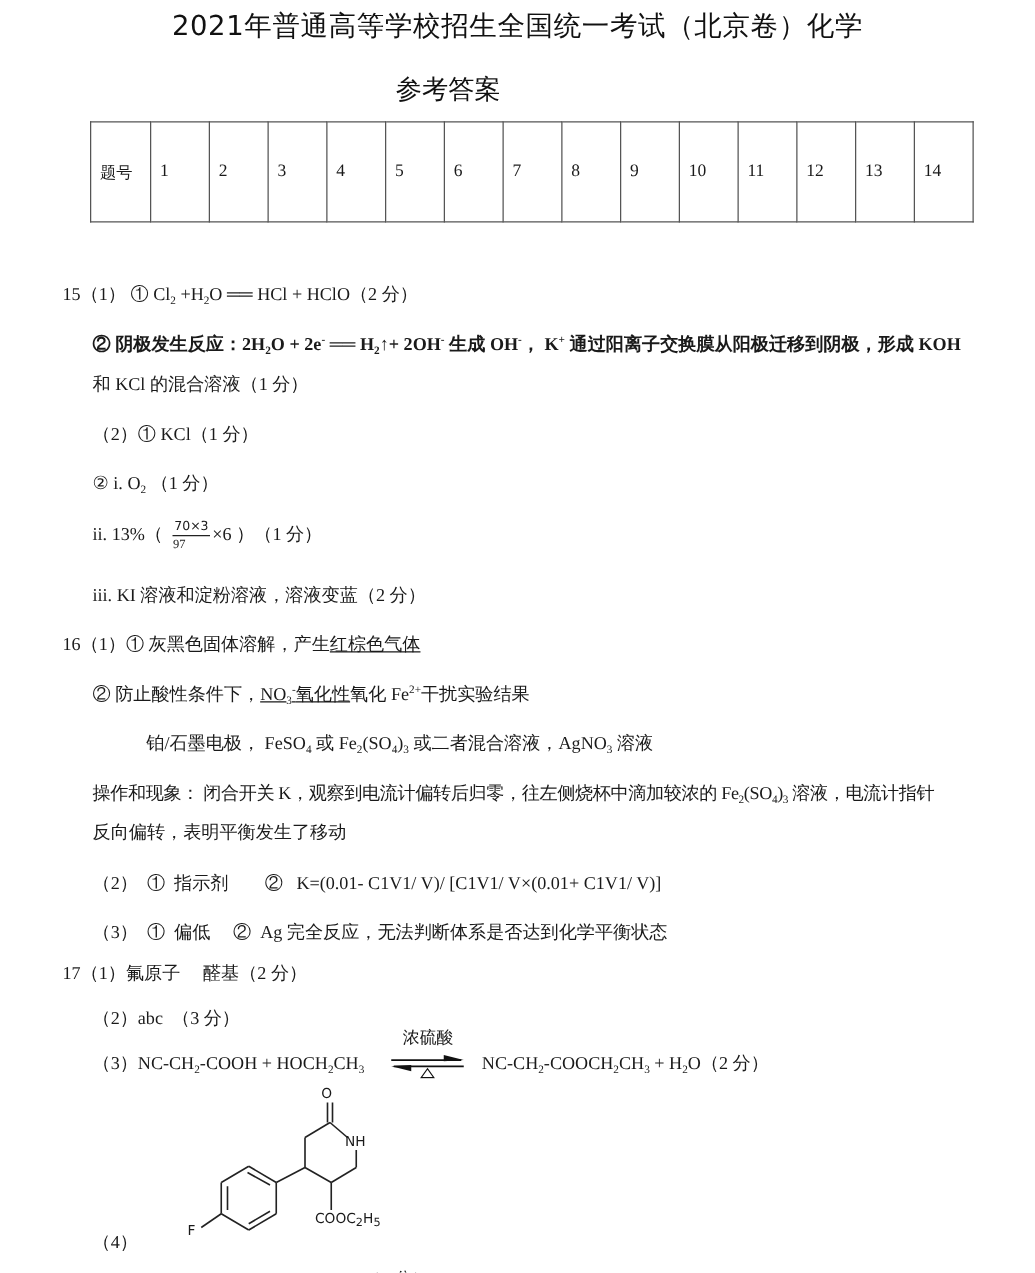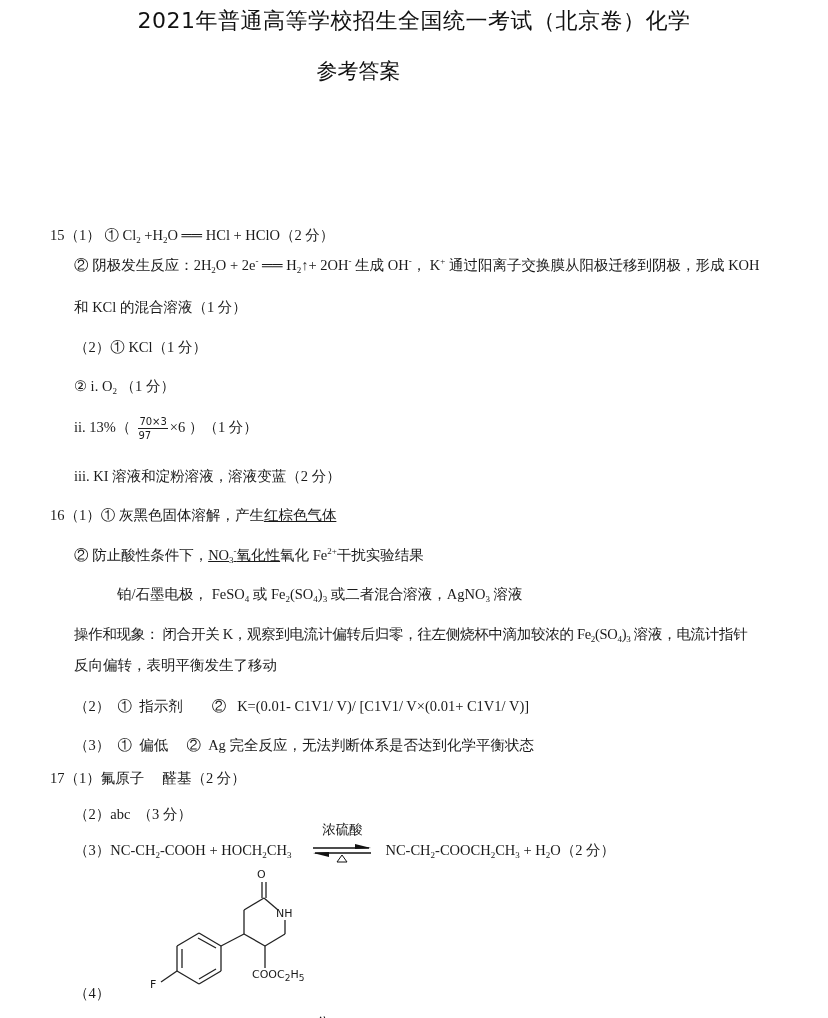--- a/index.html
+++ b/index.html
@@ -27,45 +27,62 @@
     text-align: left;
   }
   table.ans td.head { width: 40px; font-family: "DejaVu Sans", sans-serif; font-size: 13px; padding-left: 7px; }
   .line { position: absolute; font-size: 14.5px; white-space: nowrap; color: #1a1a1a; }
   sub, sup { font-size: 9px; line-height: 0; }
   sub { vertical-align: -3px; }
   sup { vertical-align: 6px; }
   .u { text-decoration: underline; }
   .frac { display: inline-block; vertical-align: middle; text-align: left; font-family: "DejaVu Sans", sans-serif; font-size: 10px; margin: 0 2px 0 8px; }
   .frac .num { display: block; border-bottom: 1px solid #222; padding: 0 1px 1px; }
-  .frac .den { display: block; padding-top: 1px; }
+  .frac .den { display: block; padding-top: 1px; font-family: Liberation Serif, serif; }
   .eqarrow { display: inline-block; position: relative; width: 62px; height: 22px; vertical-align: middle; margin: 0 12px 0 20px; }
   .eqarrow .cond { position: absolute; top: -20px; left: 0; width: 62px; text-align: center; font-size: 13.5px; }
   .eqarrow svg { position: absolute; left: 0; top: 0; }
   .molecule { position: absolute; left: 110px; top: 868px; }
   .mol-label { position: absolute; font-family: "DejaVu Sans", sans-serif; font-size: 11px; }
 </style>
 </head>
 <body>
 
 <div class="title">2021年普通高等学校招生全国统一考试（北京卷）化学</div>
 <div class="subtitle">参考答案</div>
 
 <table class="ans">
   <tbody>
+      <tr>
+    <td class="head">题号</td>
+    <td>1</td>
+    <td>2</td>
+    <td>3</td>
+    <td>4</td>
+    <td>5</td>
+    <td>6</td>
+    <td>7</td>
+    <td>8</td>
+    <td>9</td>
+    <td>10</td>
+    <td>11</td>
+    <td>12</td>
+    <td>13</td>
+    <td>14</td>
+  </tr>
 </tbody>
   </table>
 
 <div class="line" style="left:50px; top:226px;">
   <span>15（1）</span>
   <span>①</span>
   <span>Cl</span><sub>2</sub><span> +H</span><sub>2</sub><span>O ══ HCl + HClO（2 分）</span>
 </div>
 
-<div class="line" style="left:74px; top:256px;">
+<div class="line" style="left:74px; top:266px;font-weight:bold;">
   <span>②</span>
   <span>阴极发生反应：2H</span><sub>2</sub><span>O + 2e</span><sup>-</sup><span> ══ H</span><sub>2</sub><span>↑+ 2OH</span><sup>-</sup><span> 生成 OH</span><sup>-</sup><span>，  K</span><sup>+</sup><span> 通过阳离子交换膜从阳极迁移到阴极，形成 KOH</span>
 </div>
 <div class="line" style="left:74px; top:298px;">和 KCl 的混合溶液（1 分）</div>
 
 <div class="line" style="left:74px; top:338px;">（2）① KCl（1 分）</div>
 
 <div class="line" style="left:74px; top:377px;">
   <span>② i.   O</span><sub>2</sub><span> （1 分）</span>
 </div>

